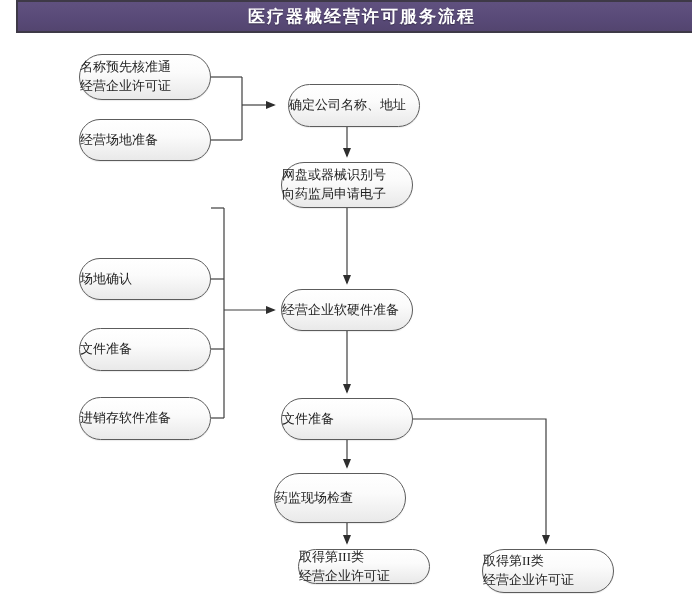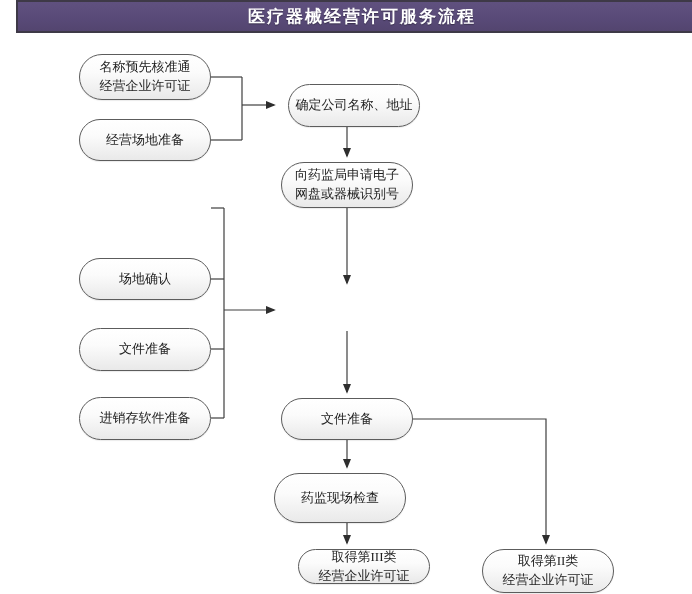--- a/index.html
+++ b/index.html
@@ -26,21 +26,21 @@
     font-family:"Liberation Serif","DejaVu Serif",serif;
   }
   svg.wires{position:absolute;left:0;top:0;z-index:1;}
   .node{
     position:absolute;z-index:2;
     box-sizing:border-box;
     border:1px solid #5c5c5c;
     border-radius:40px;
     background:linear-gradient(#ffffff 0%,#fbfbfb 40%,#e9e9e9 100%);
     box-shadow:0 1px 1px rgba(0,0,0,0.08);
-    display:flex;flex-direction:column;align-items:center;justify-content:center;
+    display:flex;flex-direction:column;align-items:flex-start;justify-content:center;
     text-align:center;
     color:#1e1e1e;
     font-size:13px;
     line-height:1.45;
   }
   .node span{display:block;white-space:nowrap;}
 </style>
 </head>
 <body>
 
@@ -99,24 +99,27 @@
 
   <div class="node" style="left:79px;top:397px;width:132px;height:43px">
     <span>进销存软件准备</span>
   </div>
 
   <div class="node" style="left:288px;top:84px;width:132px;height:43px">
     <span>确定公司名称、地址</span>
   </div>
 
   <div class="node" style="left:281px;top:162px;width:132px;height:46px">
+    <span>网盘或器械识别号</span>
     <span>向药监局申请电子</span>
-    <span>网盘或器械识别号</span>
   </div>
 
+  <div class="node" style="left:281px;top:289px;width:132px;height:42px">
+    <span>经营企业软硬件准备</span>
+  </div>
 
   <div class="node" style="left:281px;top:398px;width:132px;height:42px">
     <span>文件准备</span>
   </div>
 
   <div class="node" style="left:274px;top:473px;width:132px;height:50px">
     <span>药监现场检查</span>
   </div>
 
   <div class="node" style="left:298px;top:549px;width:132px;height:35px">

